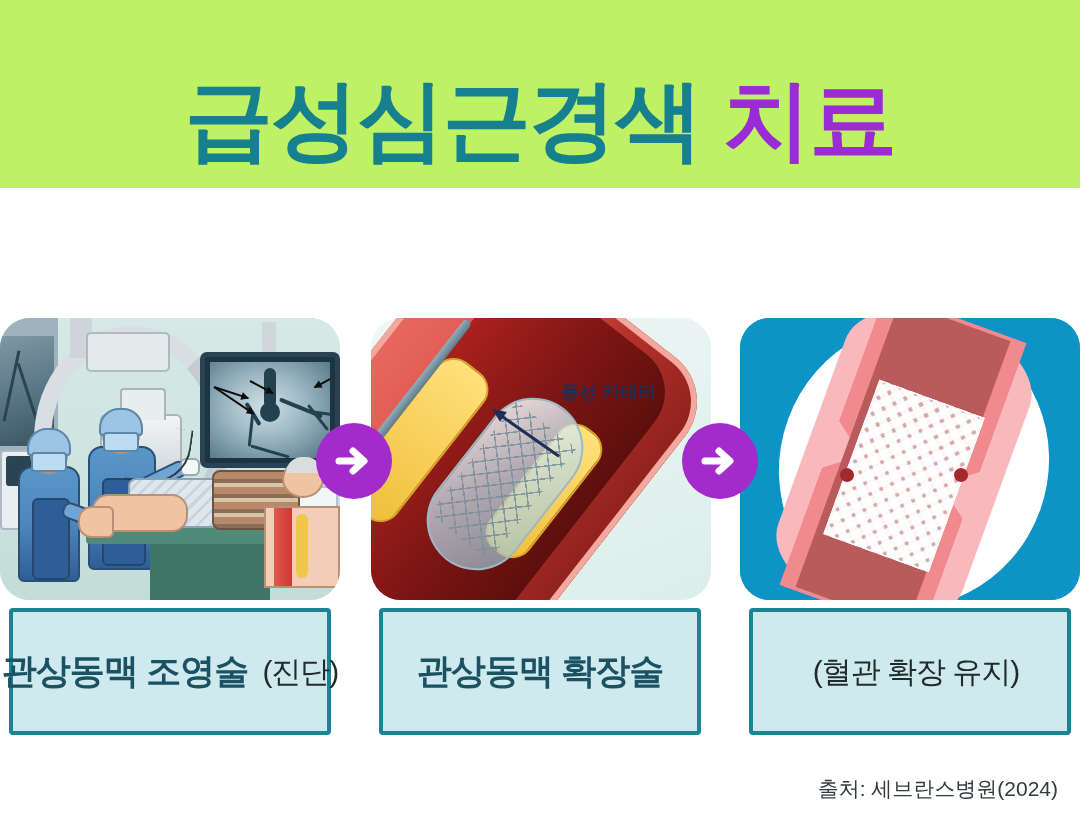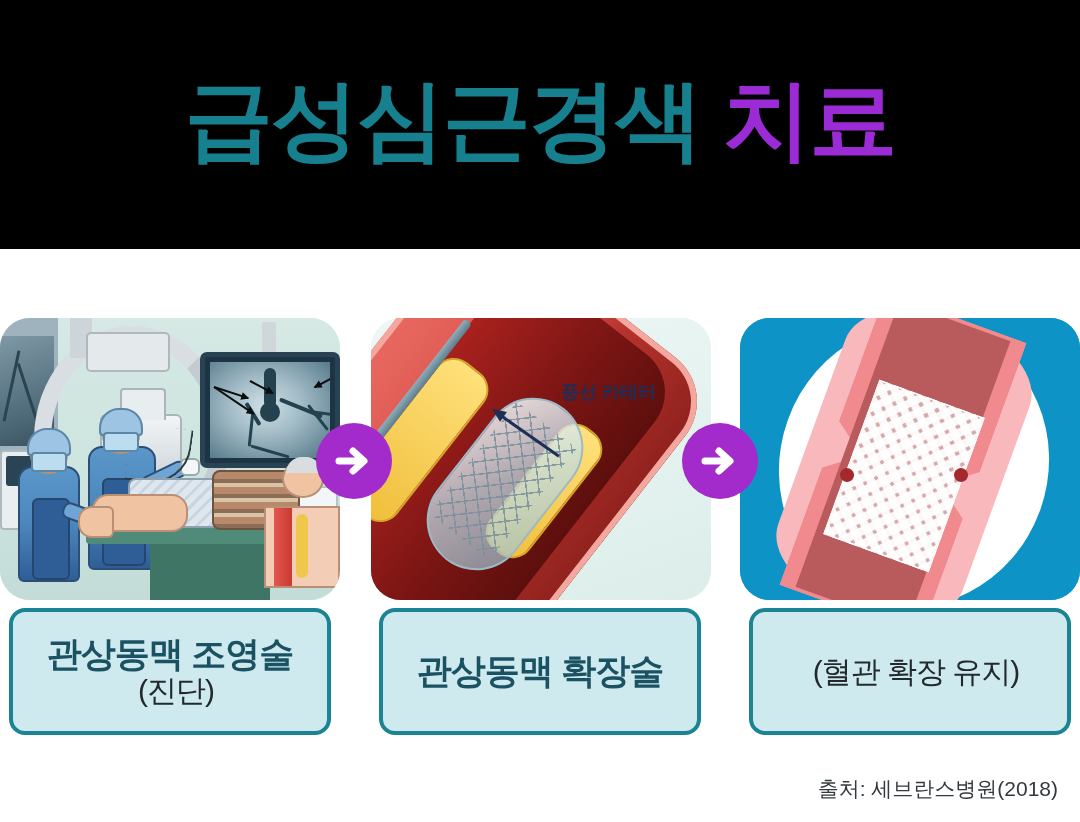--- a/index.html
+++ b/index.html
@@ -13,22 +13,22 @@
     position: relative;
     overflow: hidden;
     font-family: "Liberation Sans", "DejaVu Sans", sans-serif;
   }
 
   
   #header-band {
     position: absolute;
     left: 0; top: 0;
     width: 1080px;
-    height: 249px;
-    background: #000000;
+    height: 188px;
+    background: #bef264;
   }
   #page-title {
     position: absolute;
     left: 0; top: 74px;
     width: 1080px;
     text-align: center;
     font-size: 88px;
     font-weight: 700;
     letter-spacing: -2px;
     line-height: 1.05;
@@ -300,23 +300,23 @@
     border-radius:50%; background:#a32bcb;
     display:flex; align-items:center; justify-content:center;
   }
   #step-arrow-1 { left: 316px; }
   #step-arrow-2 { left: 682px; }
   .step-arrow svg{ display:block; }
 
   
   .caption-box{
     position:absolute; top:608px; width:322px; height:127px;
-    background:#cfeaee; border:4px solid #1a8394; border-radius:16px;
+    background:#cfeaee; border:4px solid #1a8394; border-radius:4px;
     box-sizing:border-box;
-    display:flex; flex-direction:column; align-items:center; justify-content:center;
+    display:flex; align-items:center; justify-content:center;
     gap:2px;
   }
   #caption-1 { left: 9px; }
   #caption-2 { left: 379px; text-align: center; }
   #caption-3 { left: 749px; }
   .caption-title{
     font-size:35px; font-weight:700; color:#1b5263; letter-spacing:-1px;
     line-height:1.05; white-space:nowrap;
   }
   .caption-sub{
@@ -452,13 +452,13 @@
   <div class="caption-title">관상동맥 조영술</div>
   <div class="caption-sub">(진단)</div>
 </div>
 <div class="caption-box" id="caption-2">
   <div class="caption-title">관상동맥 확장술</div>
 </div>
 <div class="caption-box" id="caption-3">
   <div class="caption-sub">(혈관 확장 유지)</div>
 </div>
 
-<div id="source-note">출처: 세브란스병원(2018)</div>
+<div id="source-note">출처: 세브란스병원(2024)</div>
 
 </body></html>

